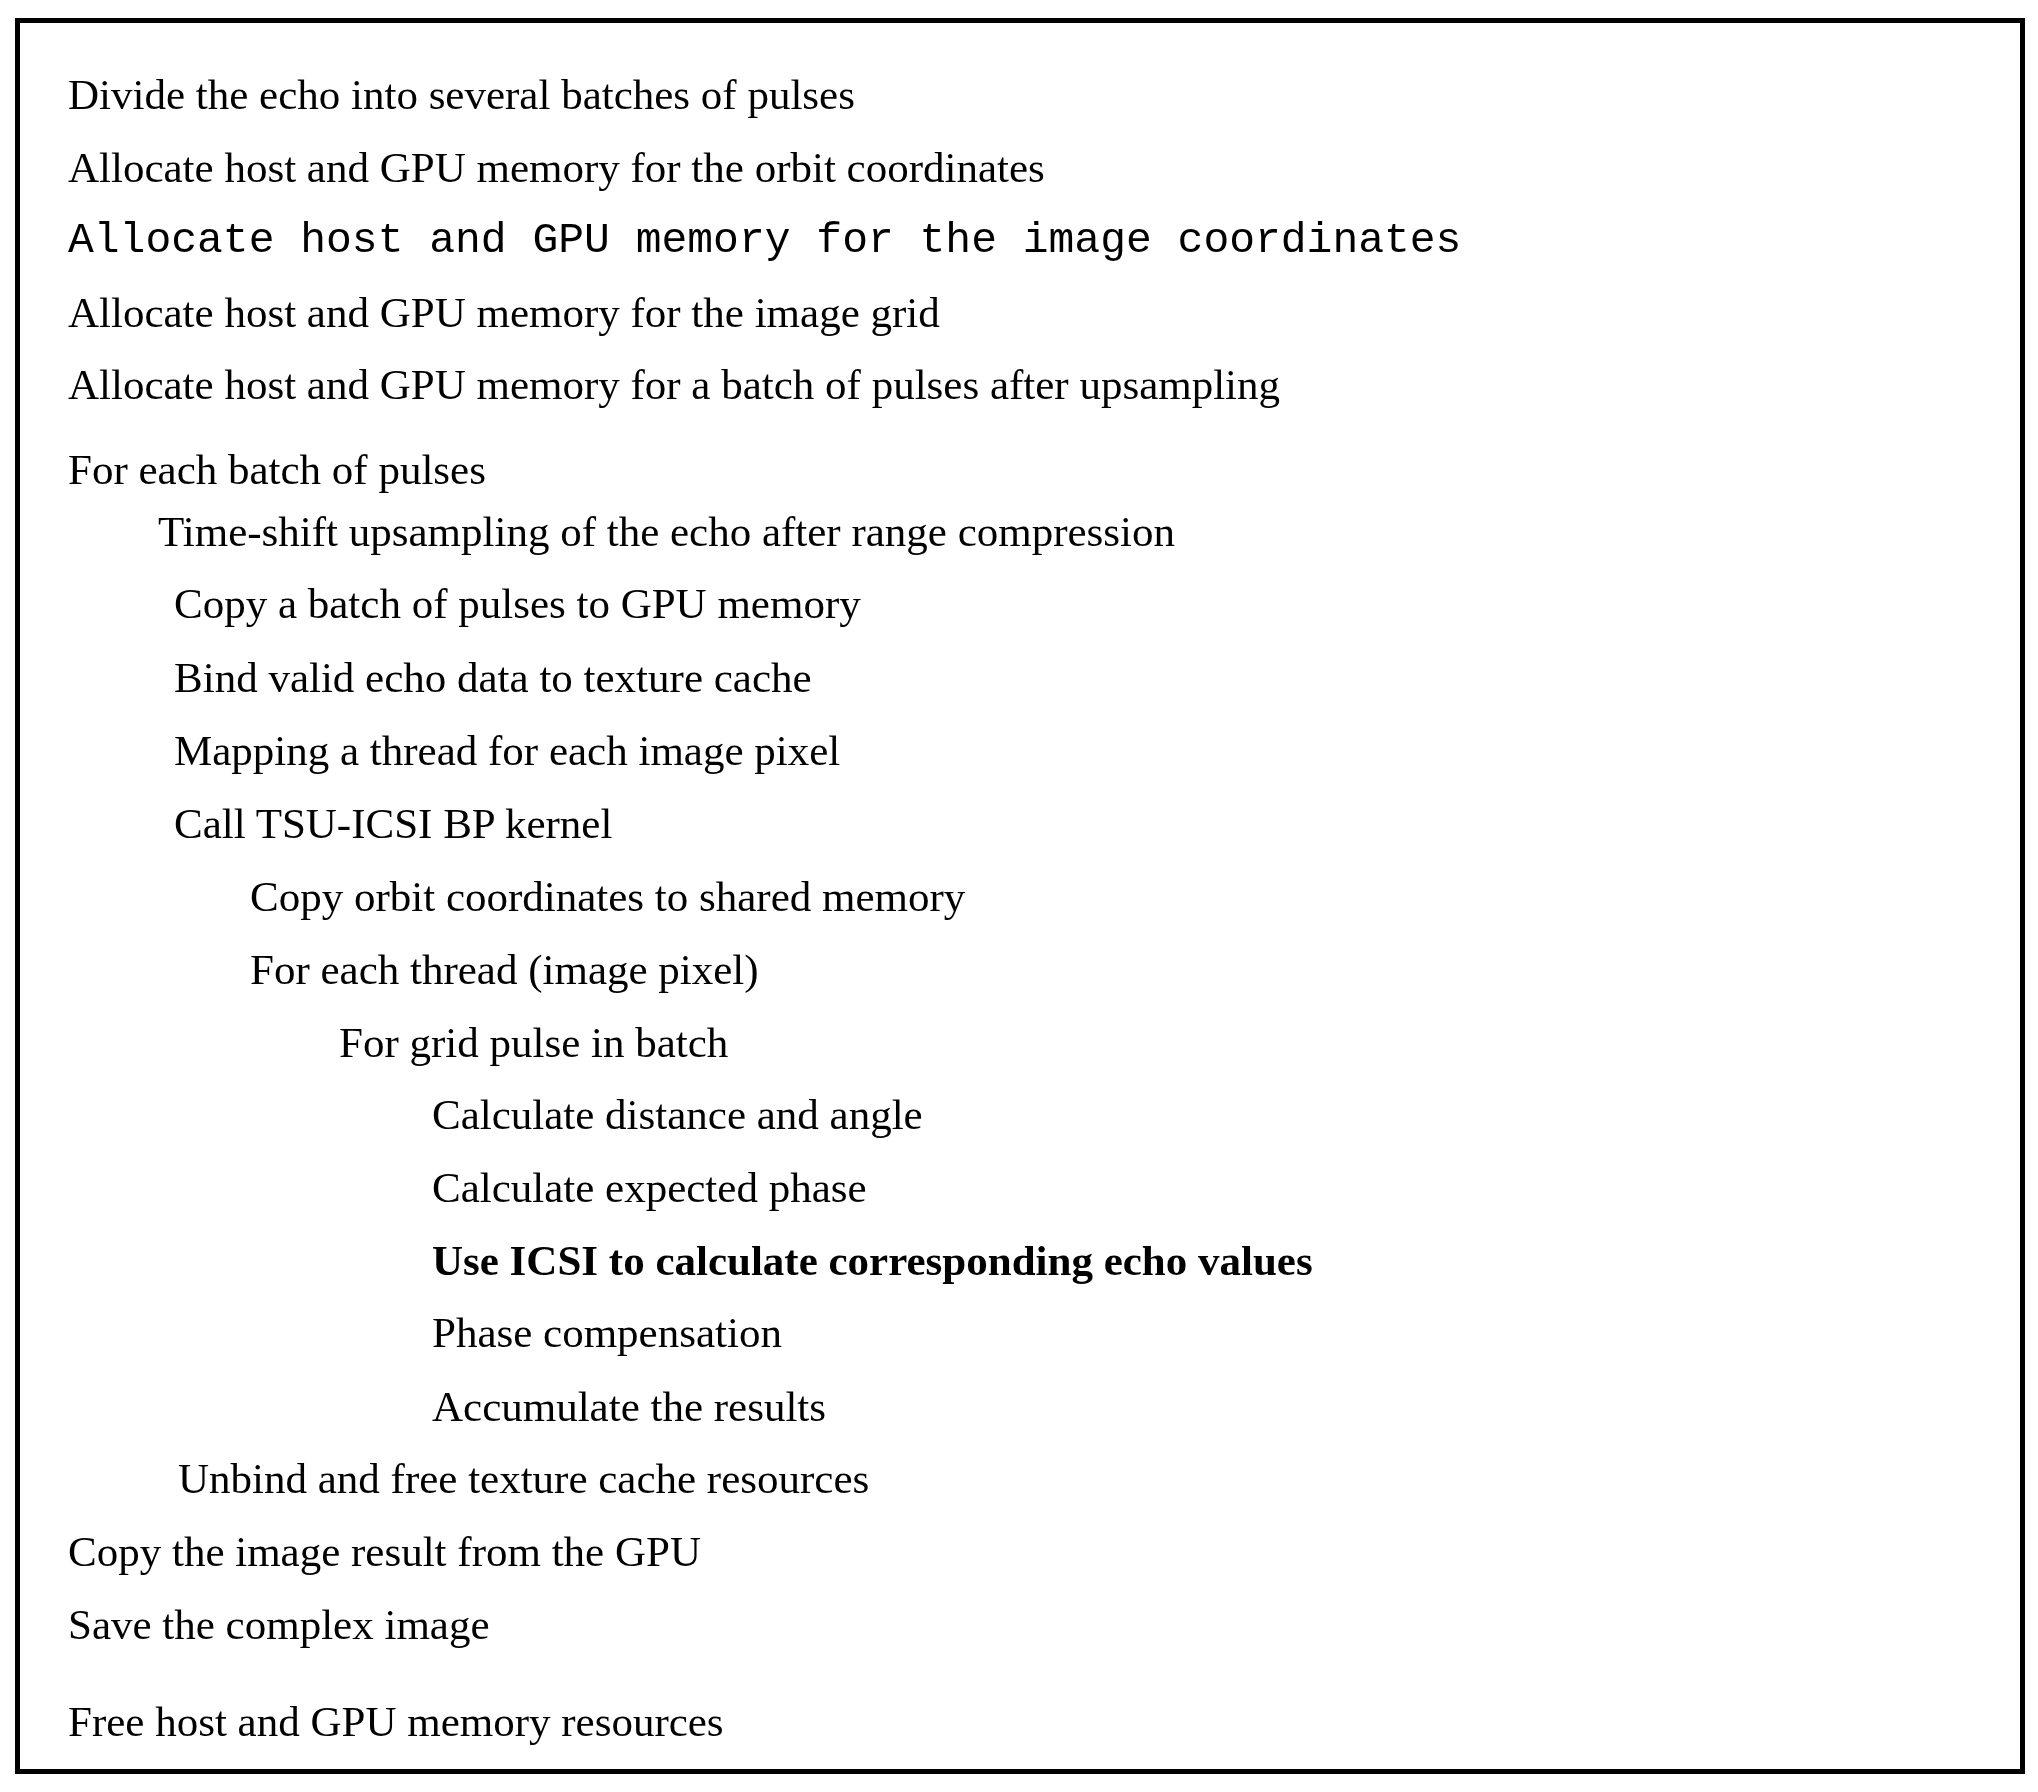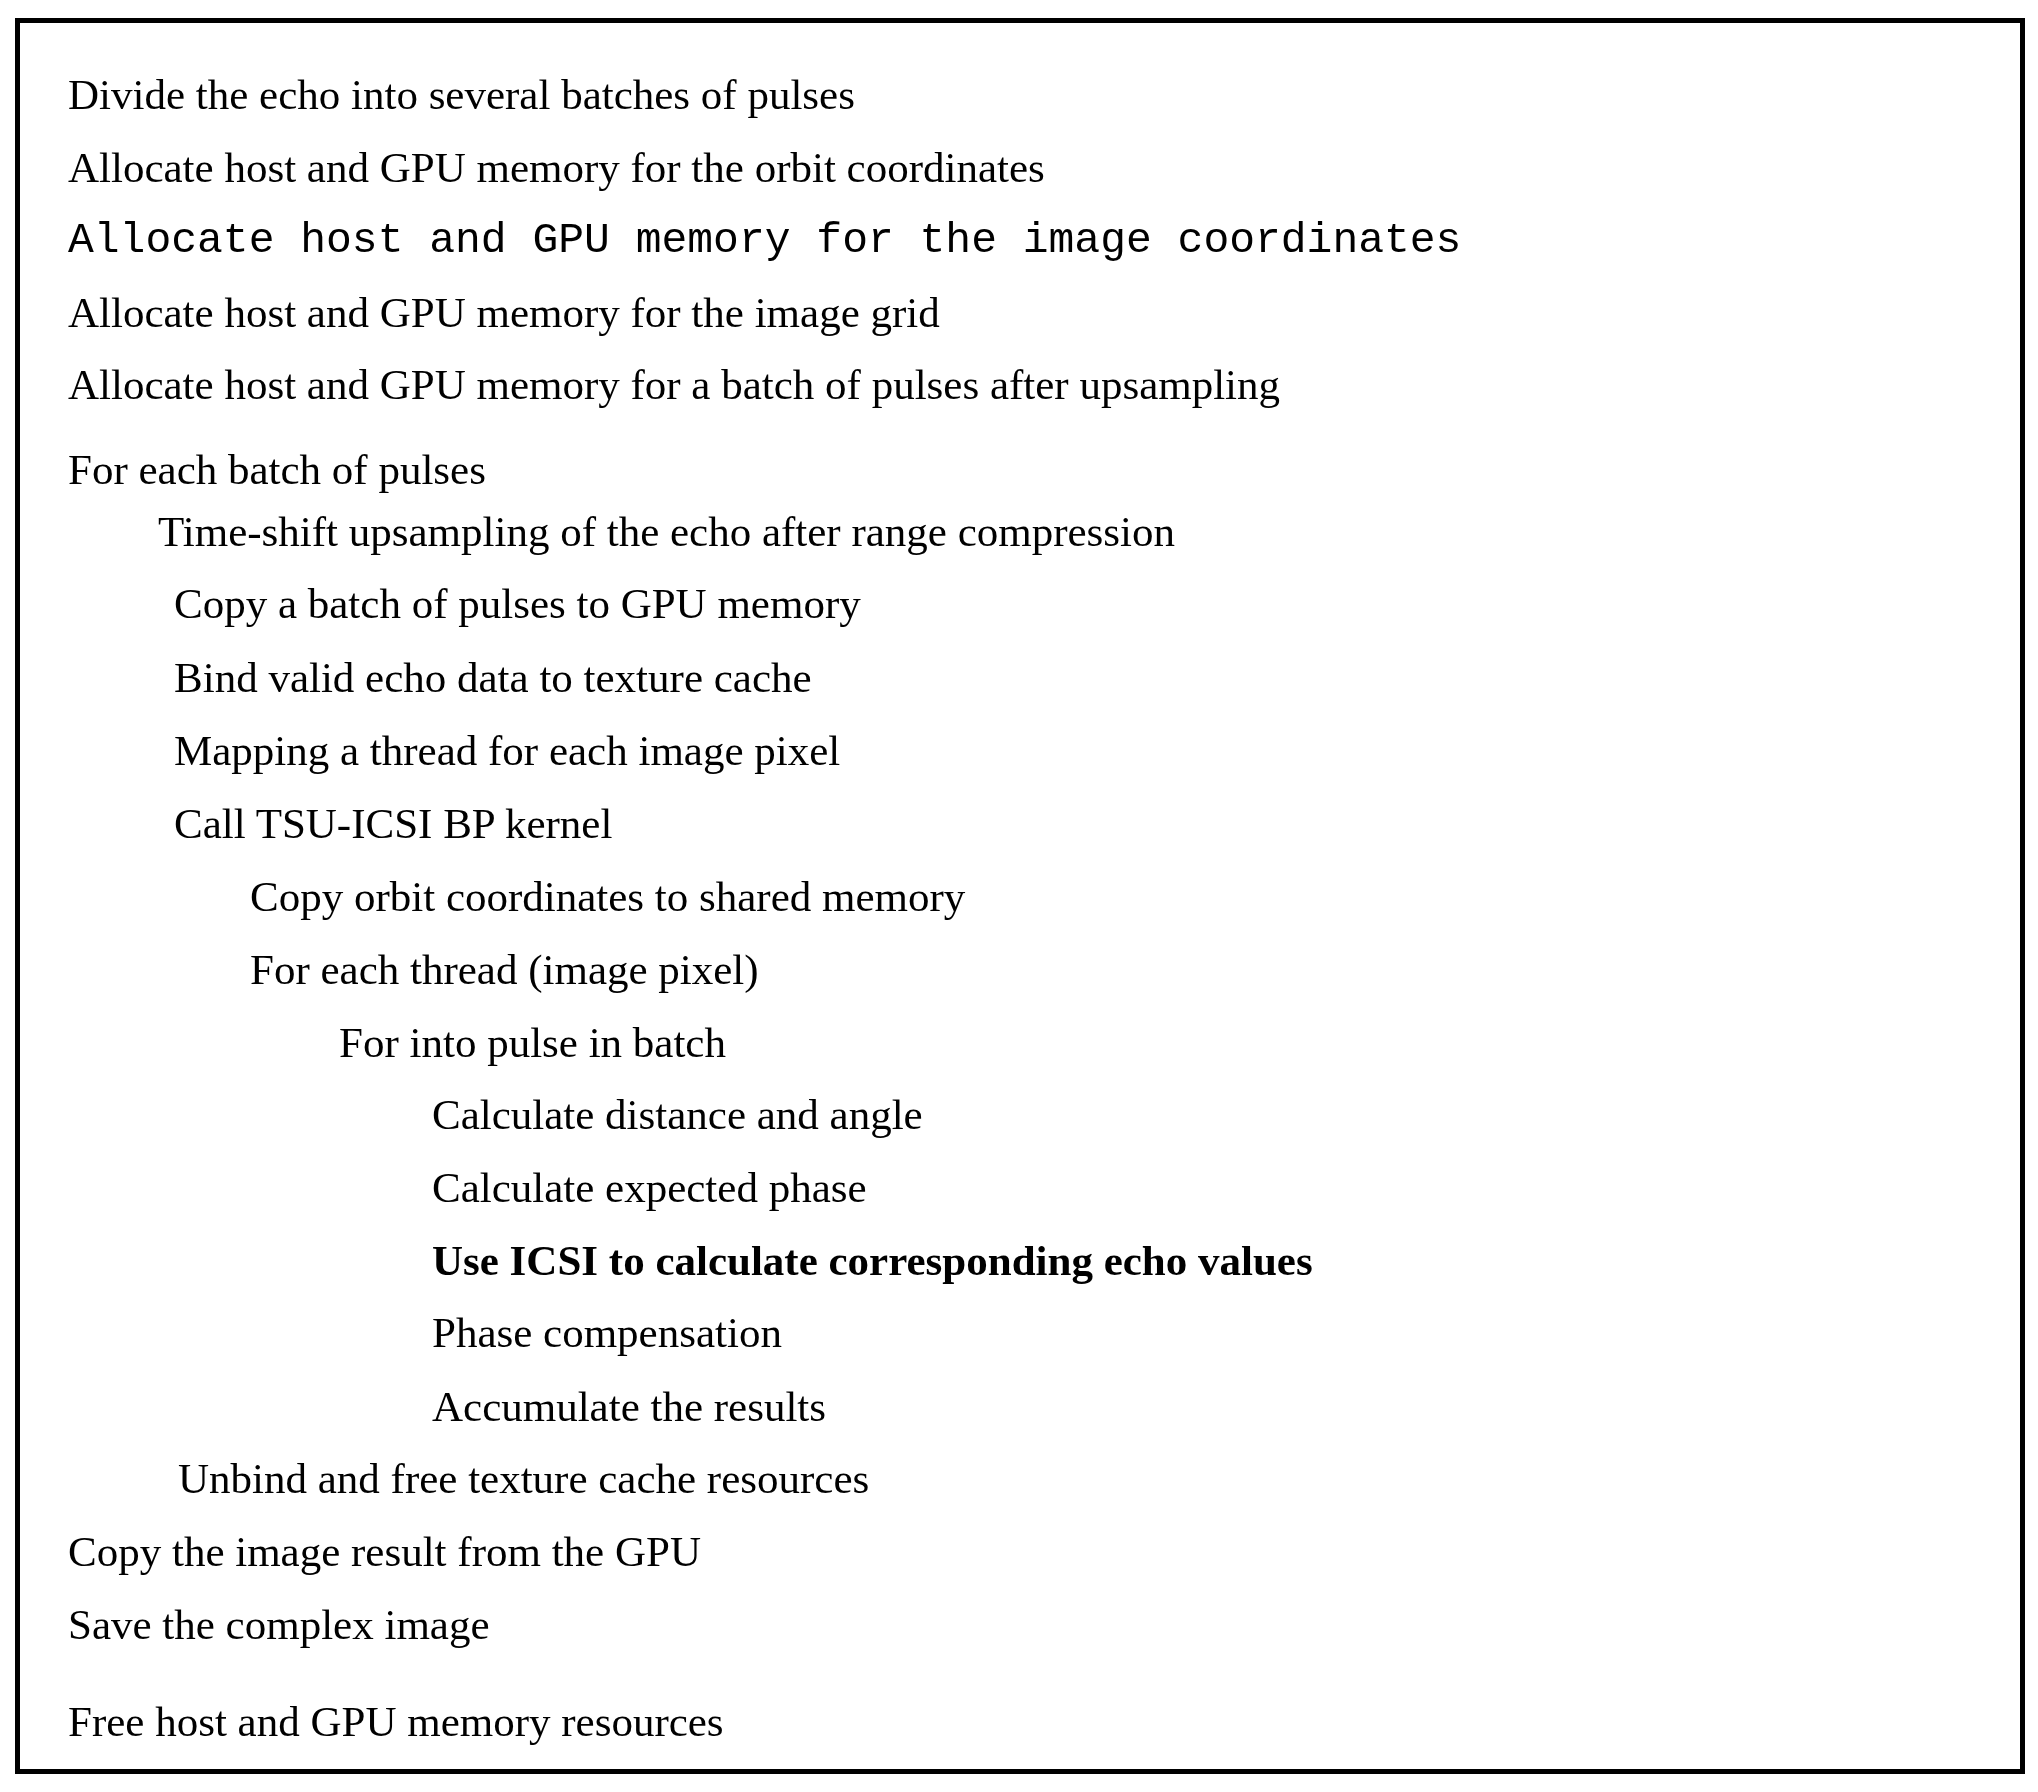--- a/index.html
+++ b/index.html
@@ -77,21 +77,21 @@
 <div class="line l0 r4">Allocate host and GPU memory for the image grid</div>
 <div class="line l0 r5">Allocate host and GPU memory for a batch of pulses after upsampling</div>
 <div class="line l0 r6">For each batch of pulses</div>
 <div class="line l1a r7">Time-shift upsampling of the echo after range compression</div>
 <div class="line l1b r8">Copy a batch of pulses to GPU memory</div>
 <div class="line l1b r9">Bind valid echo data to texture cache</div>
 <div class="line l1b r10">Mapping a thread for each image pixel</div>
 <div class="line l1b r11">Call TSU-ICSI BP kernel</div>
 <div class="line l2 r12">Copy orbit coordinates to shared memory</div>
 <div class="line l2 r13">For each thread (image pixel)</div>
-<div class="line l3 r14">For into pulse in batch</div>
+<div class="line l3 r14">For grid pulse in batch</div>
 <div class="line l4 r15">Calculate distance and angle</div>
 <div class="line l4 r16">Calculate expected phase</div>
 <div class="line l4 r17">Use ICSI to calculate corresponding echo values</div>
 <div class="line l4 r18">Phase compensation</div>
 <div class="line l4 r19">Accumulate the results</div>
 <div class="line l1a r20">Unbind and free texture cache resources</div>
 <div class="line l0 r21">Copy the image result from the GPU</div>
 <div class="line l0 r22">Save the complex image</div>
 <div class="line l0 r23">Free host and GPU memory resources</div>
 

